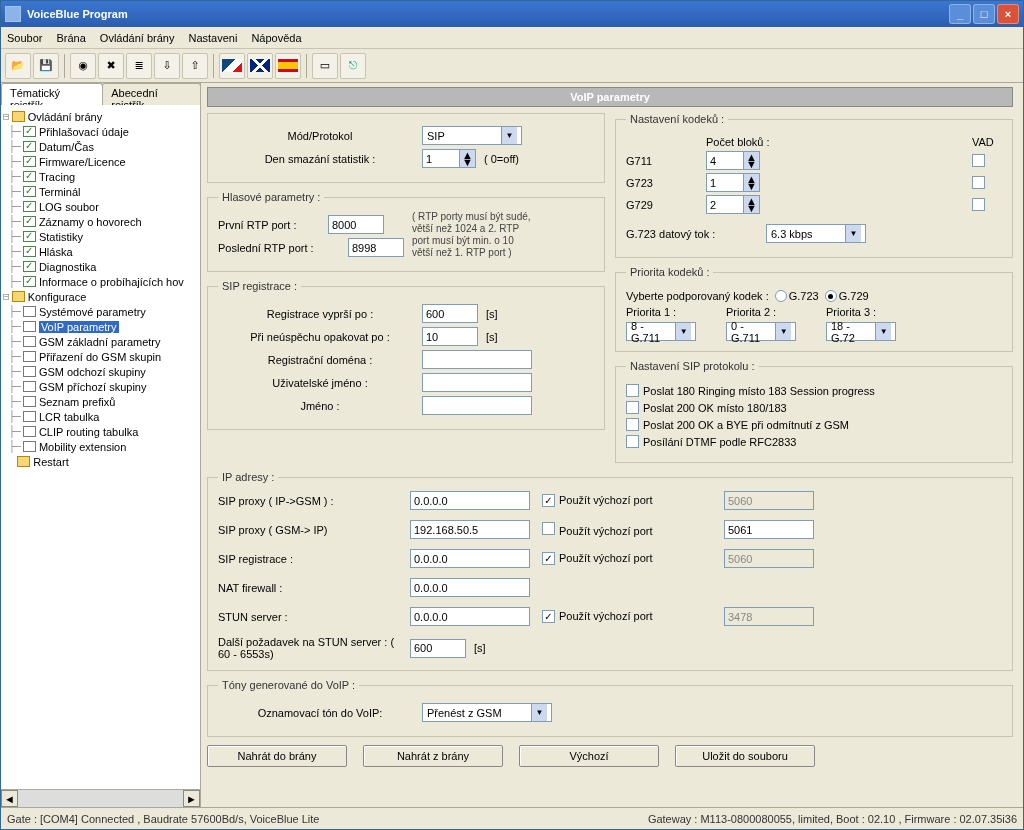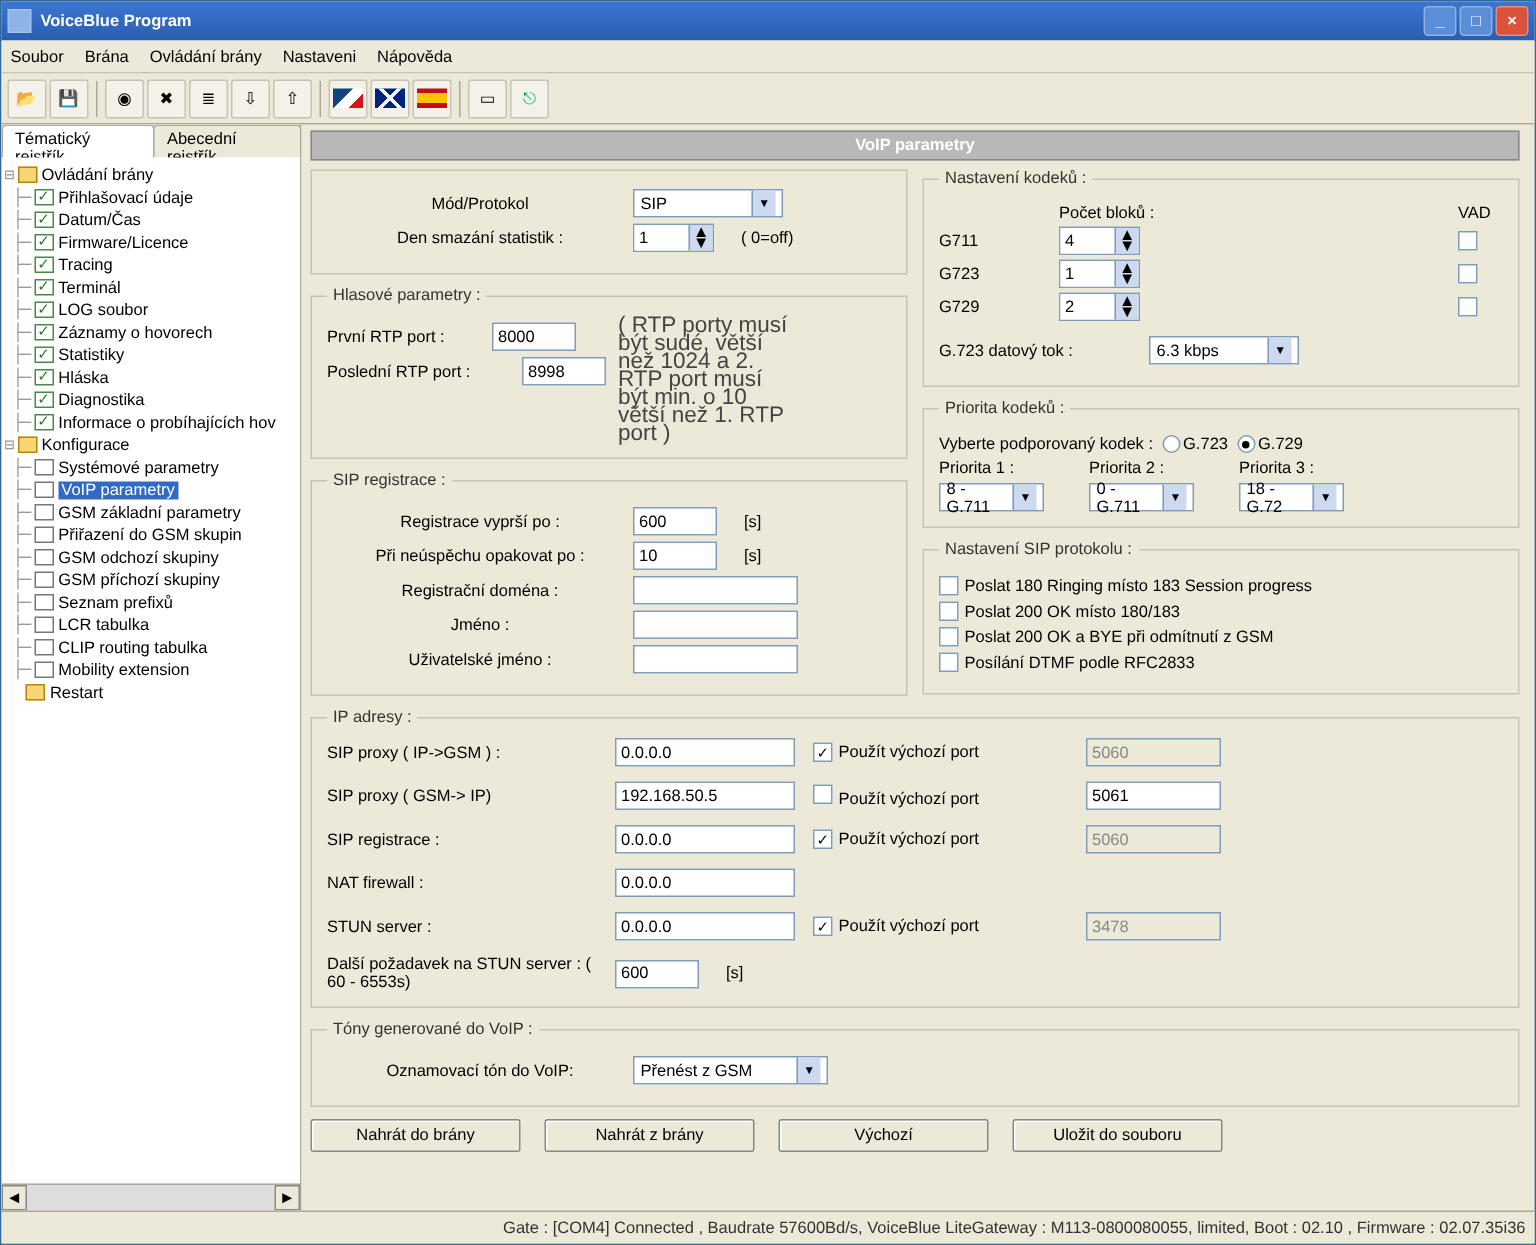--- a/index.html
+++ b/index.html
@@ -47,28 +47,28 @@
 .combo .arr, .spin .spinbtns { width:16px; height:17px; background:#cdd9ee; border-left:1px solid #7f9db9; display:flex; align-items:center; justify-content:center; font-size:8px; }
 .spin { display:flex; align-items:center; width:54px; padding:0; }
 .spin input { border:none; flex:1; width:30px; height:17px; padding:0 3px; }
 .spin .spinbtns { flex-direction:column; font-size:6px; line-height:7px; }
 .chk { width:13px; height:13px; border:1px solid #7f9db9; background:#fff; display:inline-flex; align-items:center; justify-content:center; font-size:10px; margin-right:4px; }
 .chk.on::after { content:"✓"; }
 .rad { width:12px; height:12px; border:1px solid #7f9db9; border-radius:50%; display:inline-flex; align-items:center; justify-content:center; margin:0 2px 0 6px; background:#fff; }
 .rad.on::after { content:""; width:5px; height:5px; background:#000; border-radius:50%; }
 .btnrow { display:flex; gap:16px; justify-content:flex-start; margin: 6px 0; }
 .btn { width:140px; height:22px; background:#ece9d8; border:1px solid #888; border-radius:2px; display:flex; align-items:center; justify-content:center; box-shadow: inset 1px 1px #fff; }
-.status { height:22px; border-top:1px solid #aca899; display:flex; align-items:center; padding:0 6px; background:#ece9d8; justify-content:flex-end; }
+.status { height:22px; border-top:1px solid #aca899; display:flex; align-items:center; padding:0 6px; background:#ece9d8; justify-content:space-between; }
 .small { color:#333; }
 .codec-row { display:grid; grid-template-columns: 80px 70px 1fr 30px; align-items:center; margin:3px 0; }
 .prio-row { display:flex; gap: 30px; margin-top:4px; }
 .prio-col { display:flex; flex-direction:column; gap:4px; }
 .ipgrid { display:grid; grid-template-columns: 180px 120px 170px 90px; align-items:center; row-gap:10px; column-gap:12px; }
-.unitS { margin-left:18px; }
-.rtphint { font-size:15px; color:#444; width:120px; line-height:12px; }
+.unitS { margin-left:8px; }
+.rtphint { font-size:10px; color:#444; width:120px; line-height:12px; }
 </style>
 </head>
 <body>
 
 <div class="window">
   <div class="titlebar">
     <span class="ticon"></span>
     <span>VoiceBlue Program</span>
     <span class="spacer"></span>
     <span class="winbtn">_</span>
@@ -302,25 +302,25 @@
             <div class="row">
                 <label class="lab">Při neúspěchu opakovat po :</label>
                 <input type="text" style="width: 56px;" value="10">
                 <span class="unitS">[s]</span>
               </div>
             <div class="row">
                 <label class="lab">Registrační doména :</label>
                 <input type="text" style="width: 110px;">
               </div>
             <div class="row">
+                <label class="lab">Uživatelské jméno :</label>
+                <input type="text" style="width: 110px;">
+              </div>
+            <div class="row">
                 <label class="lab">Jméno :</label>
-                <input type="text" style="width: 110px;">
-              </div>
-            <div class="row">
-                <label class="lab">Uživatelské jméno :</label>
                 <input type="text" style="width: 110px;">
               </div>
           </fieldset>
         </div>
 
         <div>
           <fieldset>
             <legend>Nastavení kodeků :</legend>
             <div class="codec-row">
                 <span></span>

